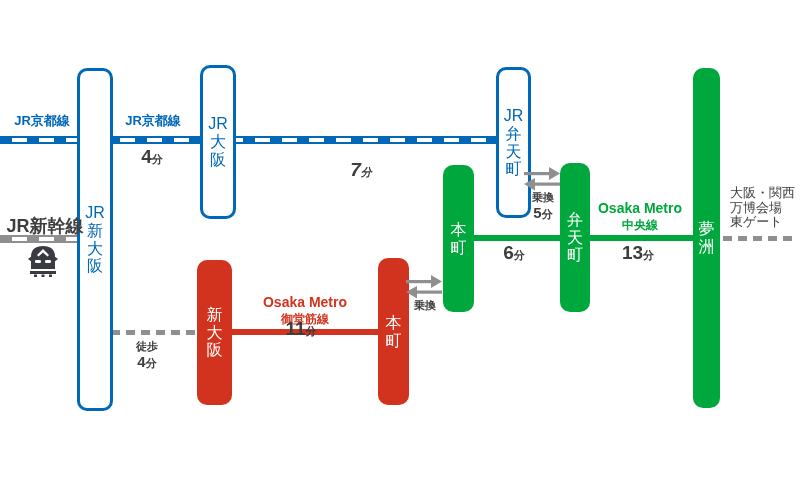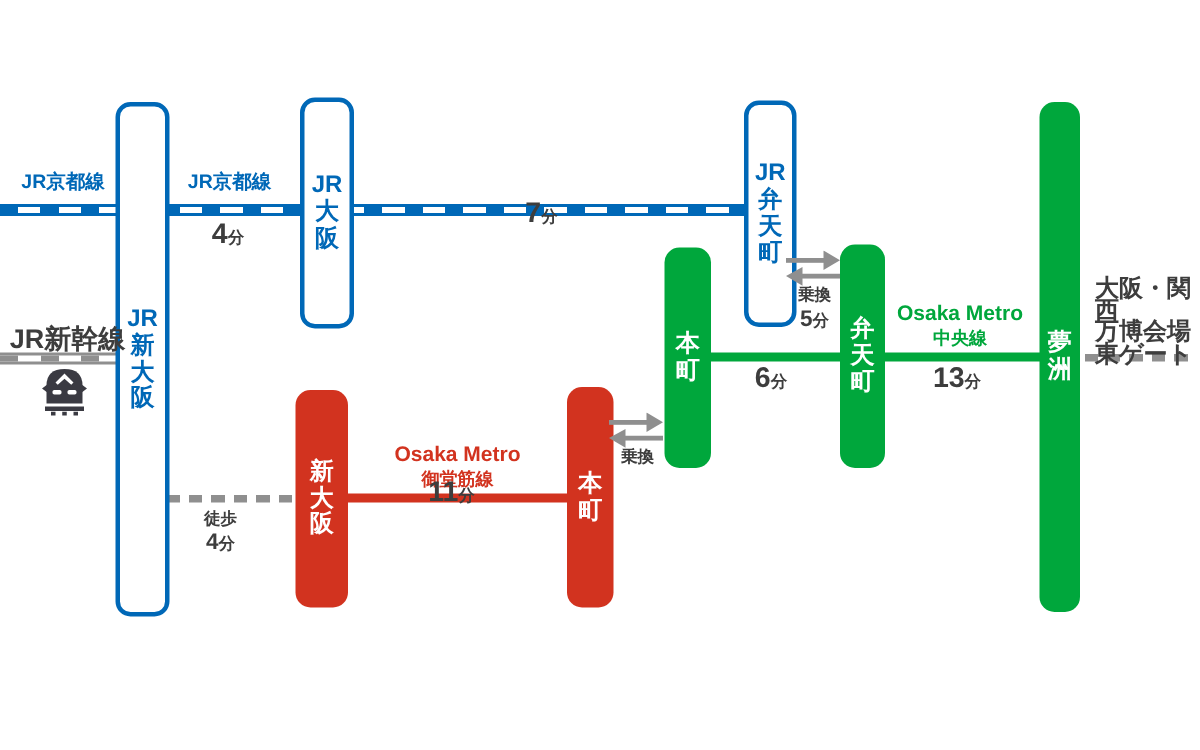--- a/index.html
+++ b/index.html
@@ -26,21 +26,21 @@
   .solid-red{background:var(--metro-red,#d2331f);}
   
   .dashes{
     position:absolute;height:5px;z-index:1;
     background:repeating-linear-gradient(90deg,var(--gray,#8f8f8f) 0 9px,transparent 9px 15px);
   }
   
   .station{
     position:absolute;border-radius:10px;z-index:2;
     display:flex;flex-direction:column;align-items:center;justify-content:center;
-    font-weight:bold;
+    font-weight:normal;
   }
   .station.outline{background:#ffffff;border:3px solid var(--jr-blue,#0068b7);color:var(--jr-blue,#0068b7);}
   .station.green{background:var(--metro-green,#00a73c);color:#ffffff;}
   .station.red{background:var(--metro-red,#d2331f);color:#ffffff;}
   .vname{display:flex;flex-direction:column;align-items:center;}
   .vname .vseg{display:block;text-align:center;font-size:16px;line-height:1.12;letter-spacing:0;}
   
   .lbl{position:absolute;z-index:3;text-align:center;font-weight:bold;}
   .lbl-blue{color:var(--jr-blue,#0068b7);font-size:13px;line-height:15px;}
   .lbl-green{color:var(--metro-green,#00a73c);font-size:14px;line-height:16px;}
@@ -48,21 +48,21 @@
   .lbl-dark{color:var(--dark,#3d3d3d);font-size:18px;line-height:15px;}
   .lbl .sub{font-size:12px;}
   
   .dur{position:absolute;z-index:3;text-align:center;color:var(--dark,#3d3d3d);font-weight:bold;}
   .dur .num{font-size:19px;}
   .dur .unit{font-size:11px;}
   .dur .cap{display:block;font-size:11px;line-height:13px;}
   .dur.small .num{font-size:15px;}
   
   .note{position:absolute;z-index:3;font-size:12.5px;font-weight:bold;color:var(--note,#4d4d4d);letter-spacing:.3px;}
-  .dest{position:absolute;z-index:3;font-size:16px;font-weight:bold;color:var(--dark,#3d3d3d);line-height:14.5px;text-align:left;}
+  .dest{position:absolute;z-index:3;font-size:13px;font-weight:normal;color:var(--dark,#3d3d3d);line-height:14.5px;text-align:left;}
   .icon{position:absolute;z-index:3;}
 </style>
 </head>
 <body>
 
 <div class="canvas">
 
   <div class="rail rail-blue" style="left:0;top:136px;width:512px;"></div>
   <div class="rail rail-gray" style="left:0;top:235px;width:82px;"></div>
   <div class="solid solid-green" style="left:456px;top:235px;width:252px;"></div>
@@ -134,21 +134,21 @@
     <span class="sub">中央線</span>
   </div>
   <div class="lbl lbl-red" style="left:235px;top:294px;width:140px;">
     <span>Osaka Metro</span><br>
     <span class="sub">御堂筋線</span>
   </div>
 
   <div class="dur" style="left:122px;top:146px;width:60px;">
     <span class="num">4</span><span class="unit">分</span>
   </div>
-  <div class="dur" style="left:331px;top:132px;width:60px;">
+  <div class="dur" style="left:331px;top:159px;width:60px;font-style:italic;">
     <span class="num">7</span><span class="unit">分</span>
   </div>
   <div class="dur" style="left:484px;top:242px;width:60px;">
     <span class="num">6</span><span class="unit">分</span>
   </div>
   <div class="dur" style="left:608px;top:242px;width:60px;">
     <span class="num">13</span><span class="unit">分</span>
   </div>
   <div class="dur" style="left:271px;top:318px;width:60px;">
     <span class="num">11</span><span class="unit">分</span>

